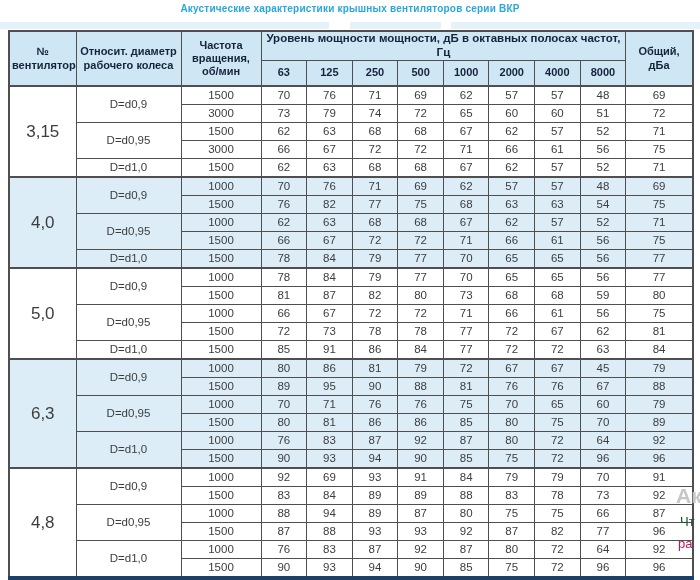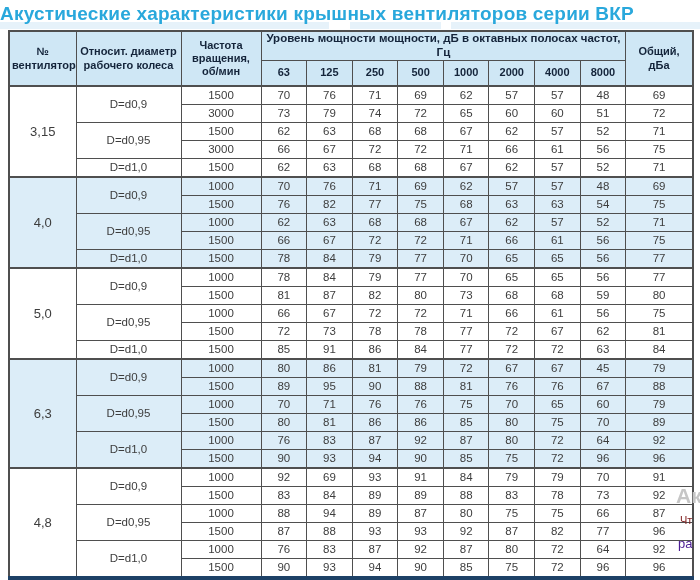--- a/index.html
+++ b/index.html
@@ -3,21 +3,21 @@
 <meta charset="utf-8">
 <style>
   html, body { margin:0; padding:0; }
   body {
     width:700px; height:580px; background:#ffffff;
     font-family:"Liberation Sans", sans-serif;
   }
   .page { position:relative; width:700px; height:580px; overflow:hidden; background:#fff; }
   .title {
     position:absolute; top:3px; left:0; width:100%;
-    text-align:left; font-size:19px; font-weight:bold;
+    text-align:center; font-size:10px; font-weight:bold;
     color:#29a8dc; letter-spacing:0.2px;
   }
   .band {
     position:absolute; top:22px; left:0; width:100%; height:7px;
     background:linear-gradient(to right,#e6f2fa 0 47%,#ffffff 47% 50%,#e6f2fa 50% 63%,#ffffff 63% 64.5%,#e6f2fa 64.5% 100%);
   }
   table.acoustic {
     position:absolute; left:8px; top:30px; width:684px;
     border-collapse:collapse; table-layout:fixed;
     border:2px solid #4f4f4f;
@@ -30,26 +30,26 @@
   thead th {
     background:#cfe7f5; color:#14243a;
     font-size:11px; font-weight:bold; line-height:1.2;
   }
   thead tr.h1 { height:26px; }
   thead tr.h2 { height:26px; }
   thead th.spl-head { font-size:11.5px; }
   tbody td { font-size:11.5px; color:#3d3d3d; height:17px; line-height:1; }
   tbody tr.shaded td { background:#dcedf8; }
   tbody tr.group-start td { border-top-width:2px; }
-  td.fan-cell { font-size:13px;margin-top:24px; }
+  td.fan-cell { font-size:17px;margin-top:24px; }
   td.dia-cell { font-size:11.5px;margin-top:29px; }
   .wm-frag { position:absolute; white-space:nowrap; }
   .wm1 { top:484px; left:676px; font-size:21px; font-weight:bold; color:#c6c6c6; }
-  .wm2 { top:514px; left:680px; font-size:11px; color:#7f1d1d; }
-  .wm3 { top:536px; left:678px; font-size:13px; color:#4c1d95; }
+  .wm2 { top:514px; left:680px; font-size:13px; color:#14532d; }
+  .wm3 { top:536px; left:678px; font-size:13px; color:#be185d; }
 </style>
 </head>
 <body>
 
 <div class="page">
   <div class="band"></div>
   <div class="title">Акустические характеристики крышных вентиляторов серии ВКР</div>
 
   <table class="acoustic">
     <colgroup>

